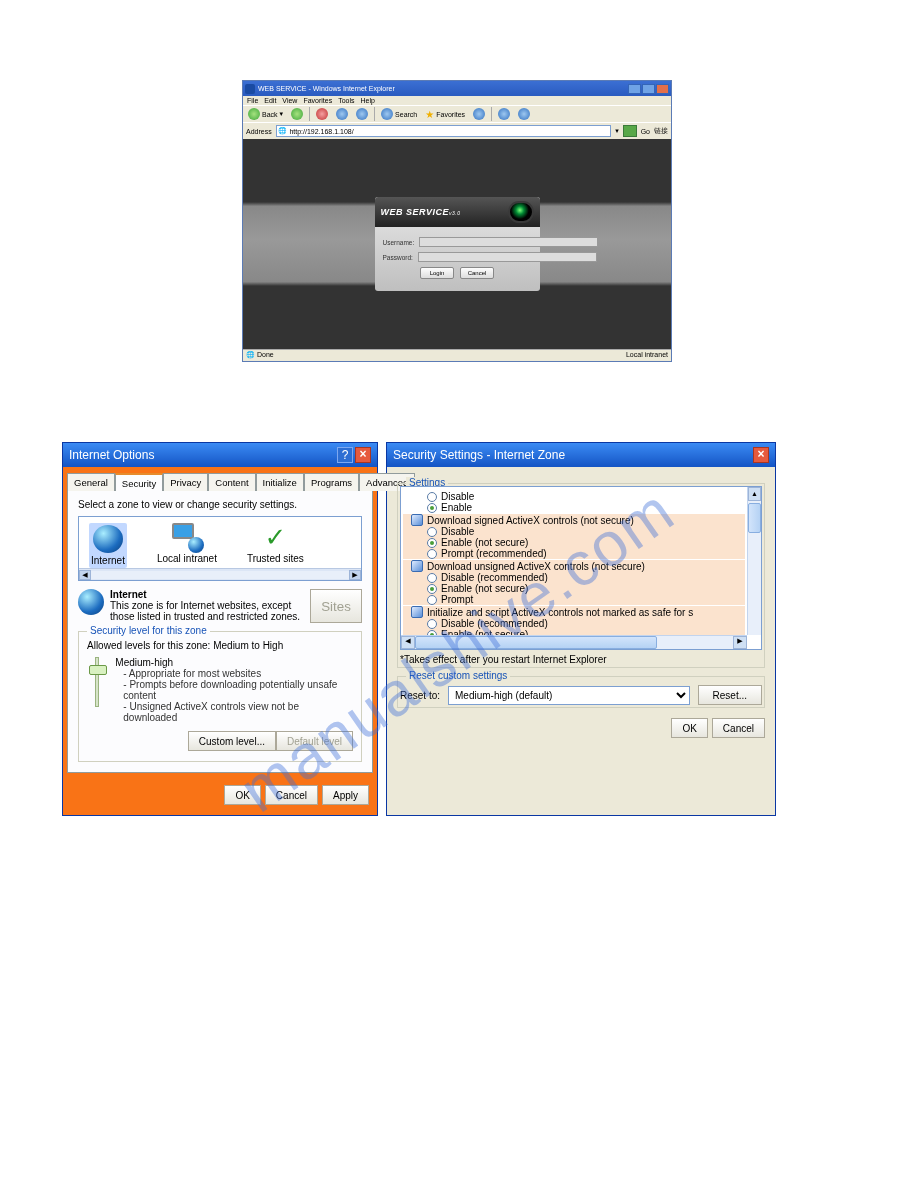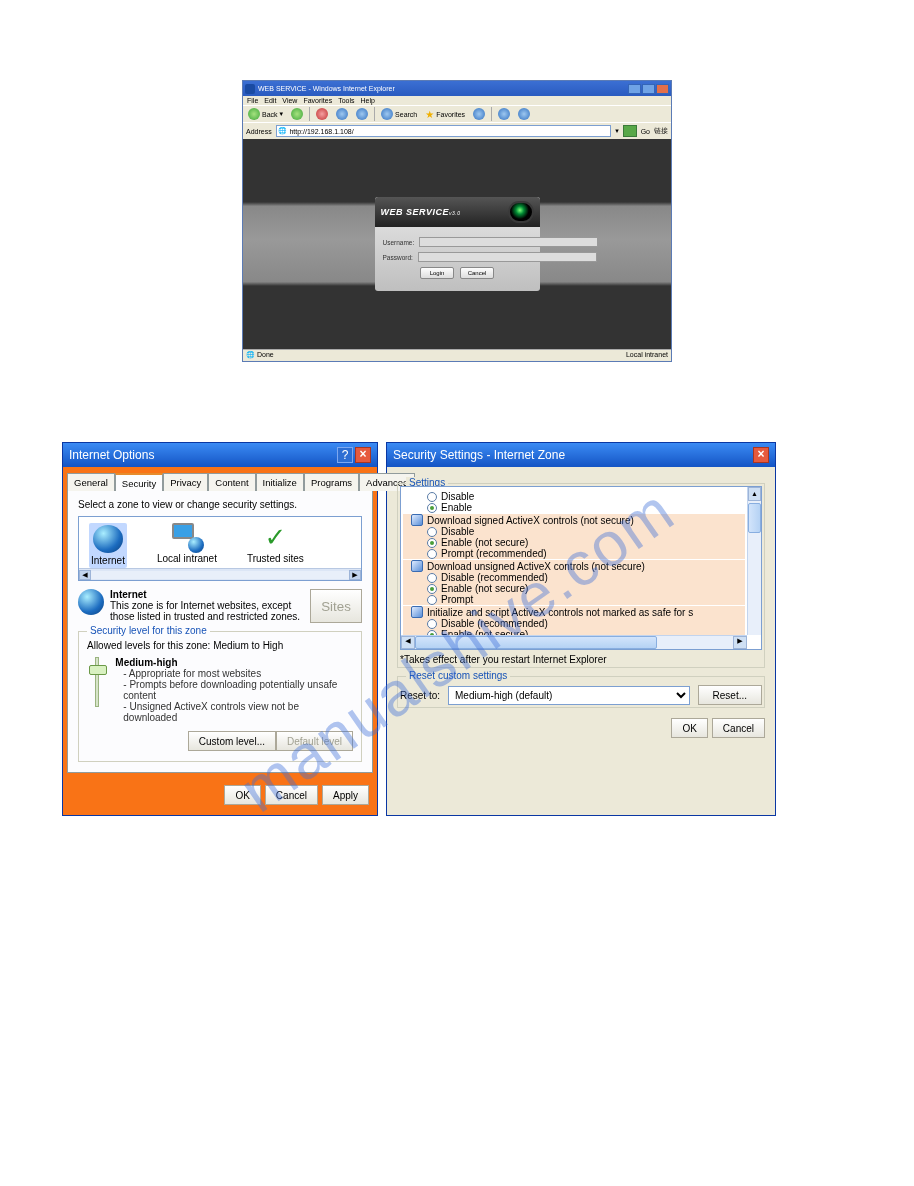--- a/index.html
+++ b/index.html
@@ -77,21 +77,21 @@
   .zone-info .ic { width:26px; height:26px;}
   .zone-info .txt { flex:1;}
   .zone-info .txt .h { font-weight:bold;}
   .sites-btn { width:52px; height:34px; background:linear-gradient(180deg,#fff,#e7e6de); border:1px solid #aca899; color:#a1a192;}
   .group { border:1px solid #d0d0bf; padding:8px 8px 10px; position:relative; margin-top:6px;}
   .group .lg { position:absolute; top:-7px; left:8px; background:#fcfcfe; padding:0 3px; color:#1753b7;}
   .slider-area { display:flex; gap:8px; margin-top:6px;}
   .slider { width:22px; position:relative; }
   .slider .track { width:4px; height:50px; background:#d6e4c8; margin:0 auto; border:1px solid #9ab380;}
   .slider .thumb { position:absolute; left:2px; top:8px; width:18px; height:10px; background:#d9f1c1; border:1px solid #6b9948; border-radius:2px;}
-  .level-text .h { font-weight:bold;}
+  .level-text .h { font-weight:normal;}
   .level-text .li { padding-left:8px; color:#333;}
   .dlg-btns { display:flex; gap:0; justify-content:flex-end; margin-top:8px;}
   .dlg-btns button, .foot-btns button { height:20px; padding:0 10px; font-size:10px; background:linear-gradient(180deg,#fff,#e7e6de); border:1px solid #aca899; cursor:pointer;}
   .dlg-btns button.dis { color:#a1a192; }
   .foot-btns { display:flex; gap:4px; justify-content:flex-end; padding:6px 8px 10px;}
 
   
   .dlg2 { width:390px; border:1px solid #0a37a3; background:#ece9d8; font-size:10px;}
   .dlg2 .body { padding:8px 10px 10px;}
   .settings-box { border:1px solid #7c9fd1; background:#fff; height:164px; position:relative; overflow:hidden;}

